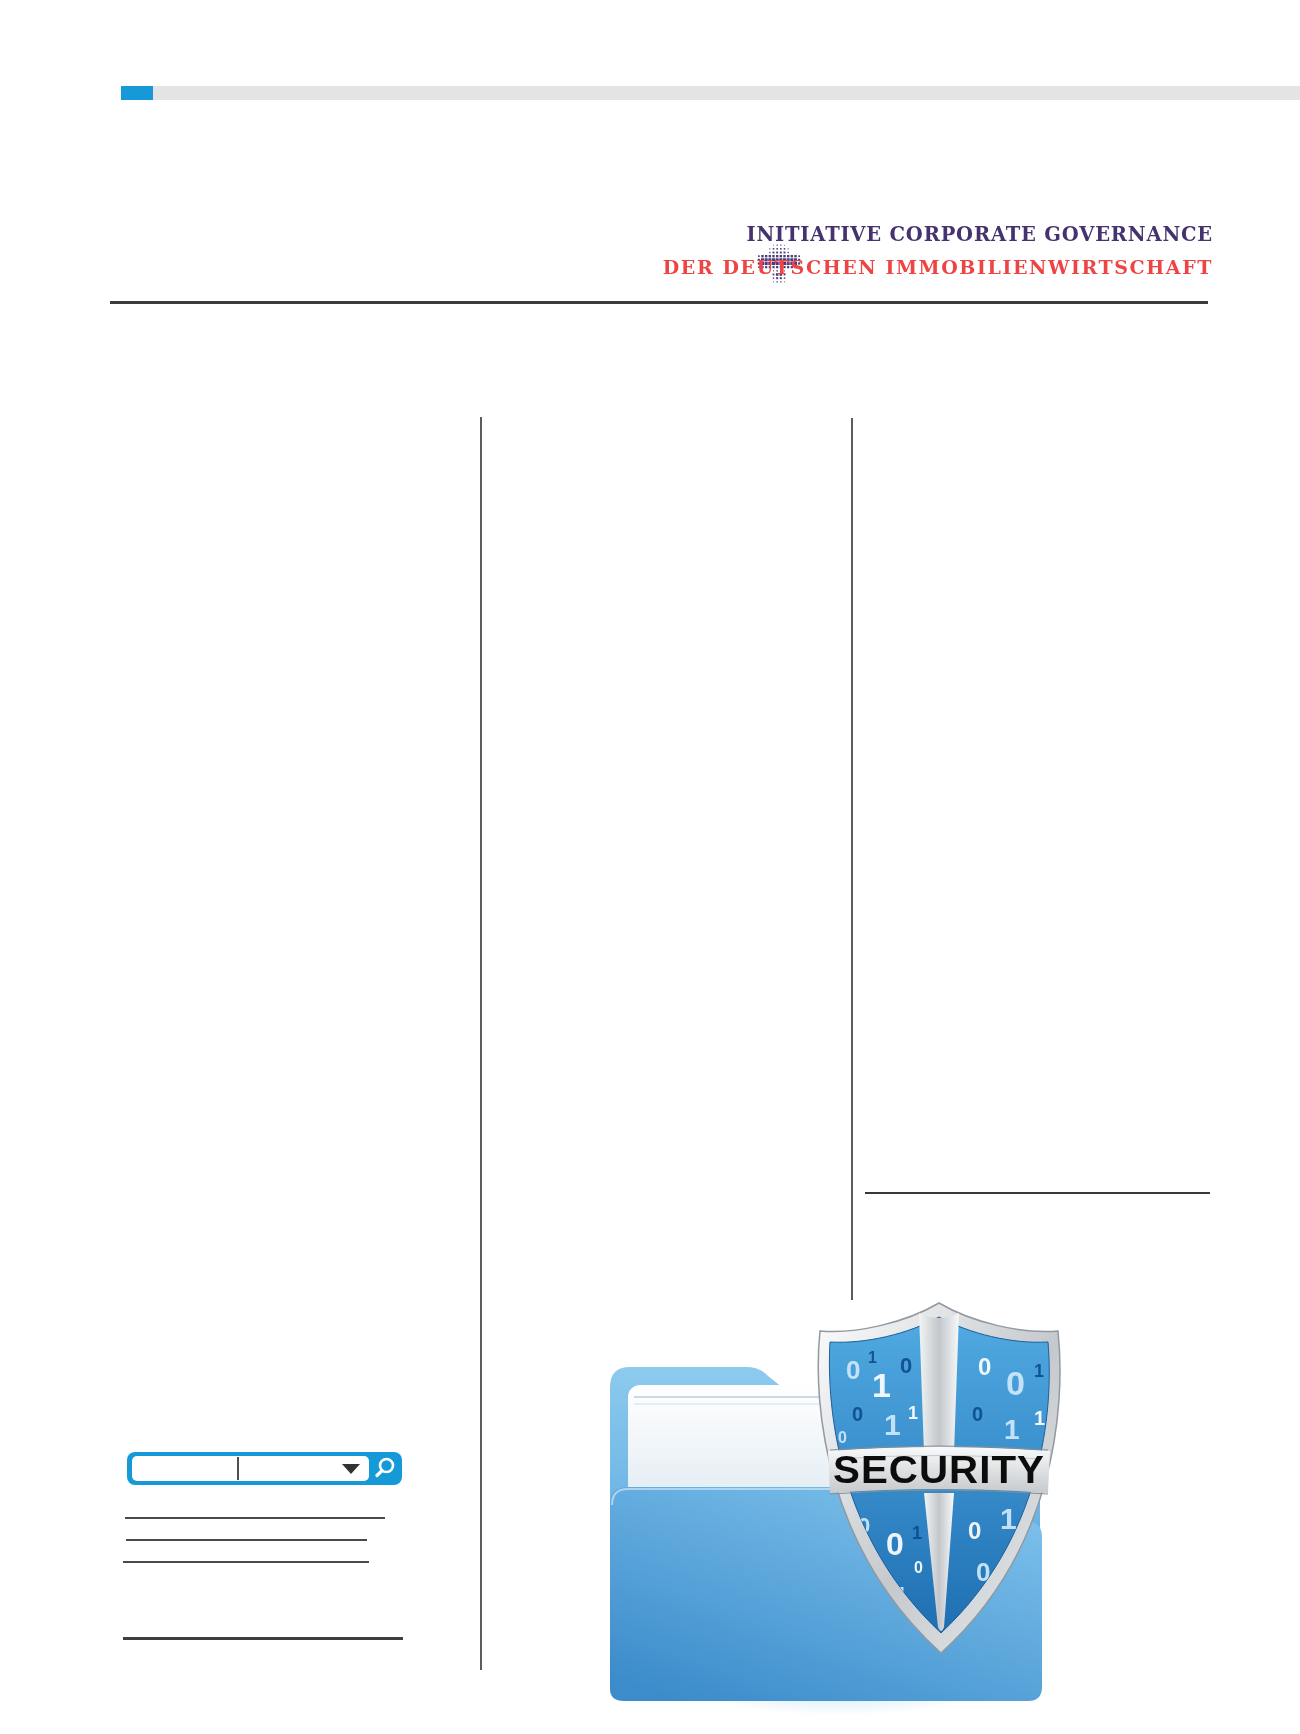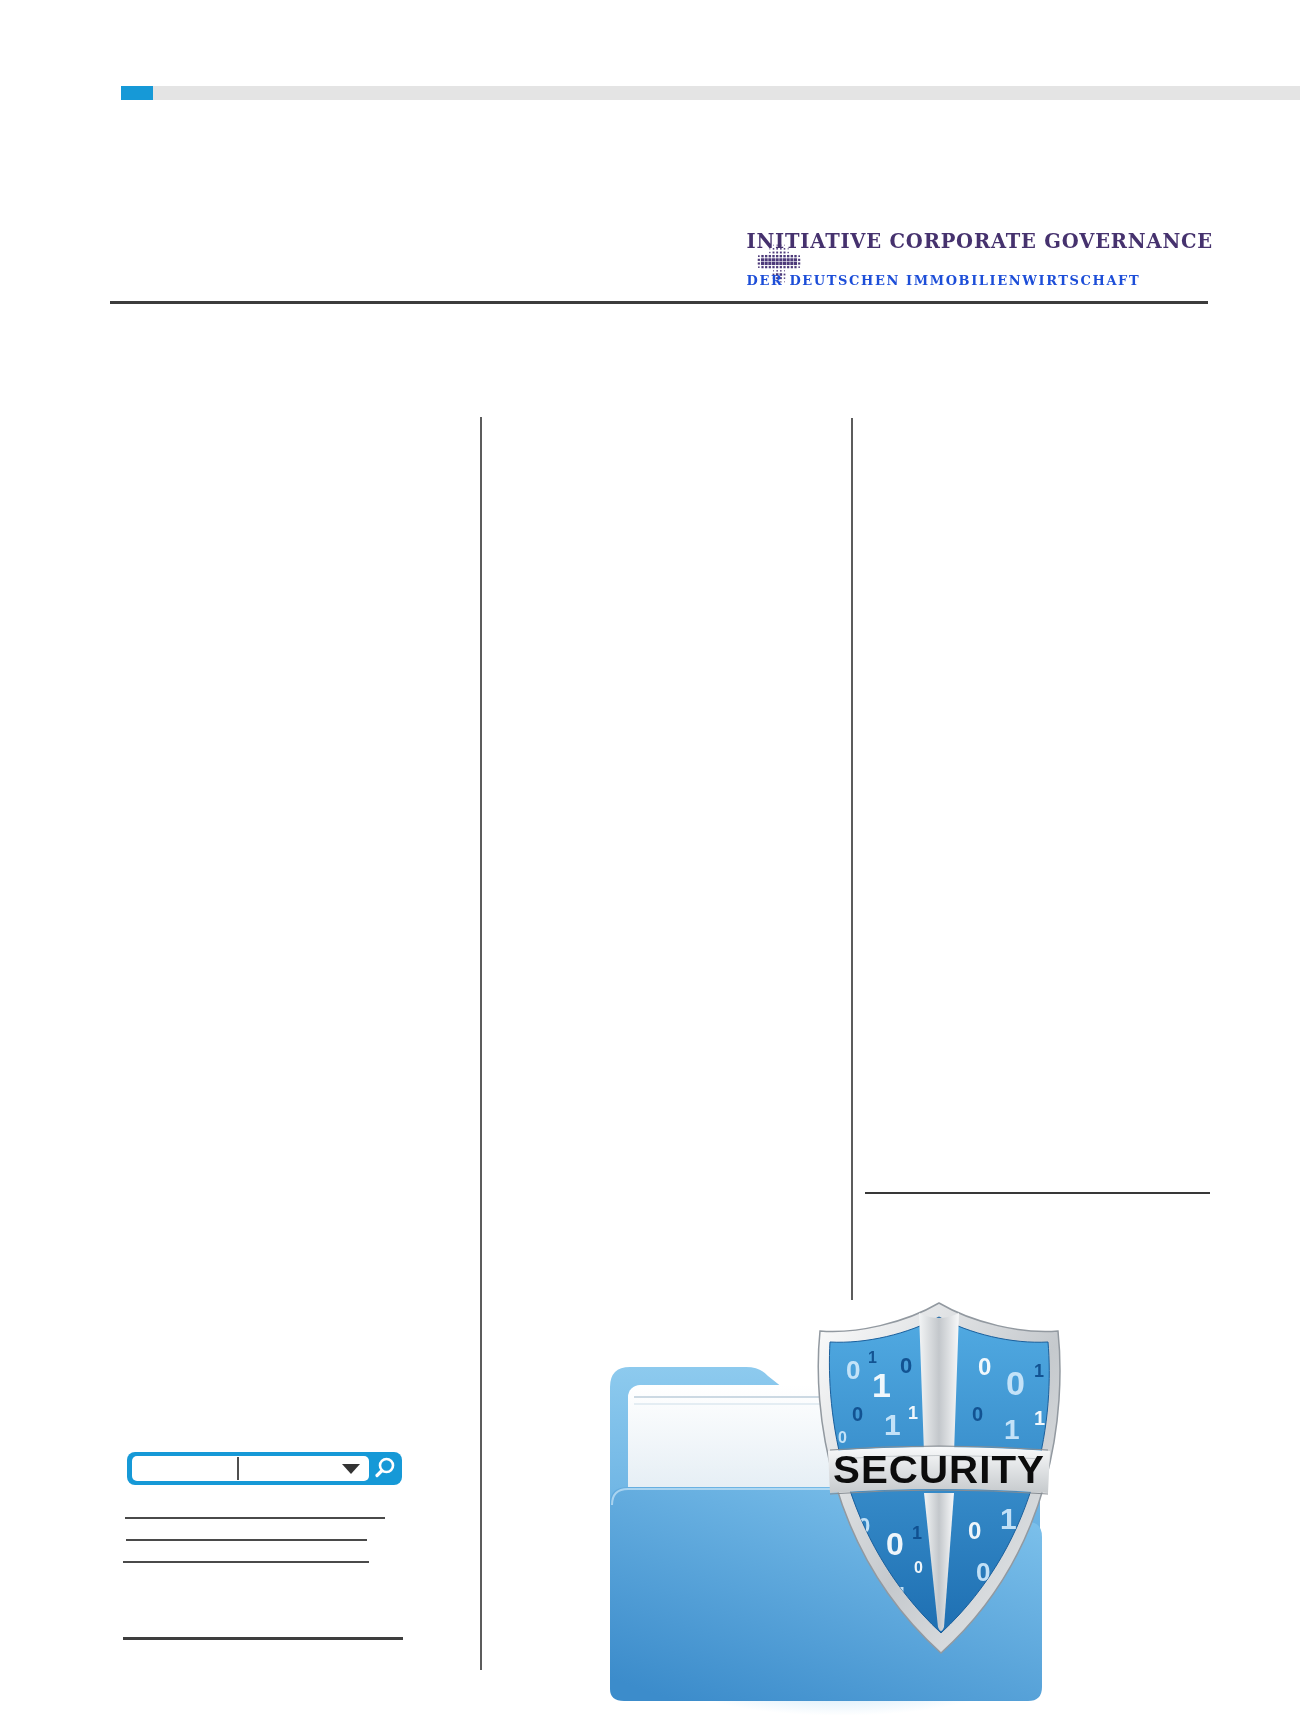--- a/index.html
+++ b/index.html
@@ -5,25 +5,25 @@
   html,body{margin:0;padding:0;background:#ffffff;}
   .page{position:relative;width:1300px;height:1734px;background:#ffffff;overflow:hidden;
         font-family:"Liberation Sans",sans-serif;}
 
   
   .topbar{position:absolute;left:121px;top:86px;width:1179px;height:14px;background:#e4e4e4;}
   .topbar-accent{position:absolute;left:0;top:0;width:32px;height:14px;background:#1699d7;}
 
   
   .logo-icon{position:absolute;left:757px;top:240px;width:44px;height:47px;}
-  .logo-text{position:absolute;top:231px;right:87px;text-align:left;white-space:nowrap;}
+  .logo-text{position:absolute;top:224px;right:87px;text-align:right;white-space:nowrap;}
   .logo-line1{font-family:"DejaVu Serif",serif;font-weight:bold;font-size:19.5px;
               letter-spacing:0.8px;color:#46326e;line-height:22px;}
-  .logo-line2{font-family:"DejaVu Serif",serif;font-weight:bold;font-size:13px;
-              letter-spacing:1.6px;color:#1d4ed8;line-height:20px;margin-top:18px;}
+  .logo-line2{font-family:"DejaVu Serif",serif;font-weight:bold;font-size:19px;
+              letter-spacing:1.6px;color:#ef4444;line-height:20px;margin-top:11px;}
 
   
   .header-rule{position:absolute;left:110px;top:301px;width:1098px;height:2.5px;background:#3c3c3c;}
   .vdiv{position:absolute;width:1.5px;background:#5c5c5c;}
   .vdiv-left{left:480px;top:417px;height:1253px;}
   .vdiv-right{left:851px;top:418px;height:882px;}
   .right-rule{position:absolute;left:865px;top:1192px;width:345px;height:2px;background:#383838;}
 
   .hline{position:absolute;height:2px;background:#4a4a4a;}
   .hline.l1{left:125px;top:1517px;width:260px;}

